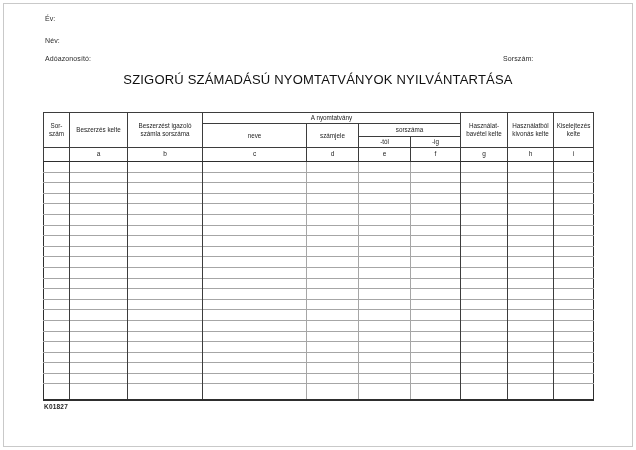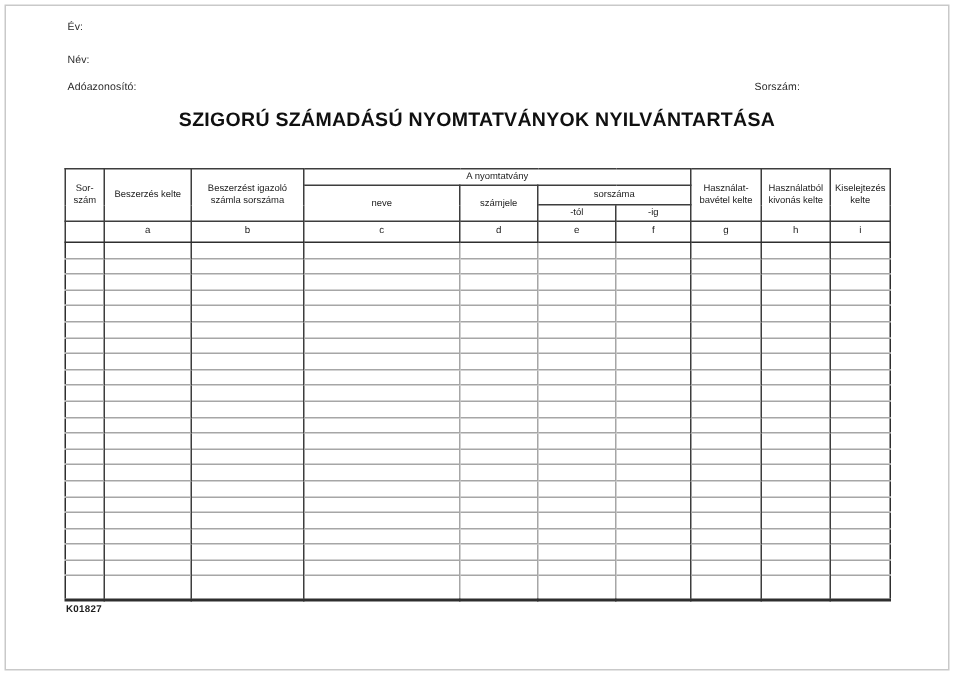--- a/index.html
+++ b/index.html
@@ -22,21 +22,21 @@
   .label-name  { left: 45px; top: 37px; }
   .label-taxid { left: 45px; top: 55px; }
   .label-serial{ left: 503px; top: 55px; }
   .title {
     position: absolute;
     left: 0; right: 0;
     top: 72px;
     margin: 0;
     text-align: center;
     font-size: 13px;
-    font-weight: bold;
+    font-weight: normal;
     color: #101010;
     letter-spacing: 0.2px;
     white-space: nowrap;
   }
   table.form-table {
     position: absolute;
     left: 43px;
     top: 112px;
     width: 550px;
     height: 289px;

